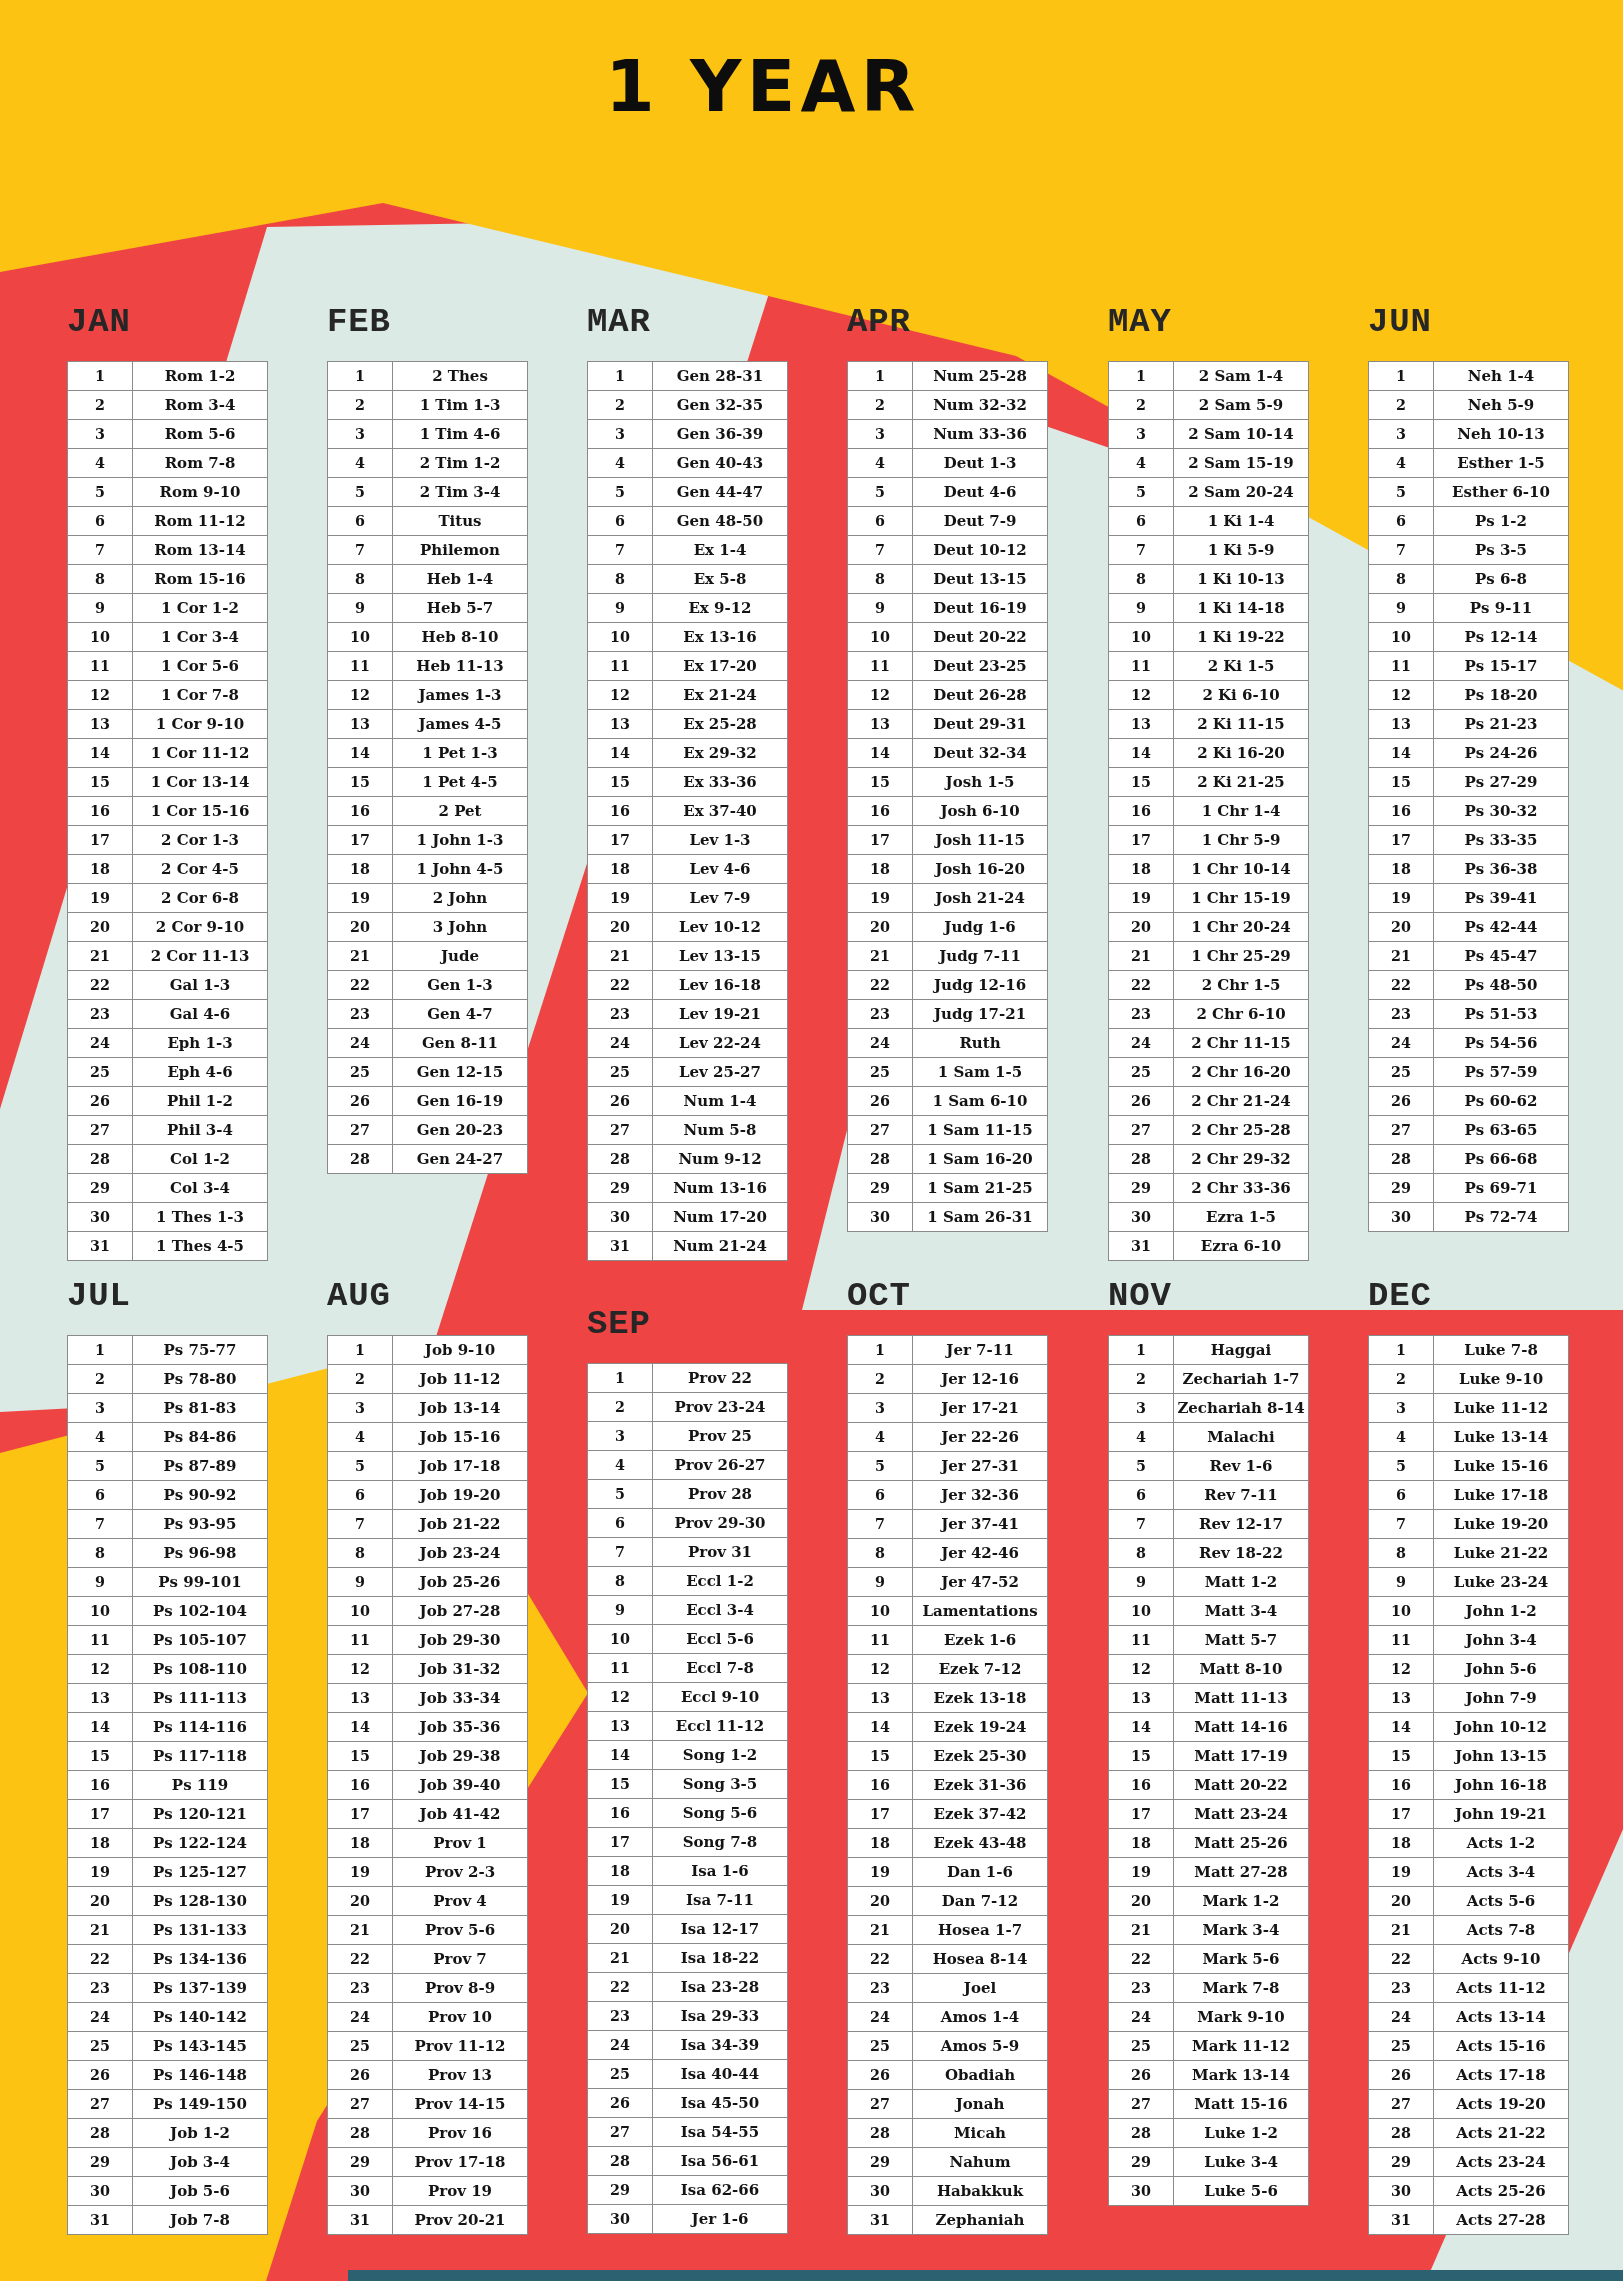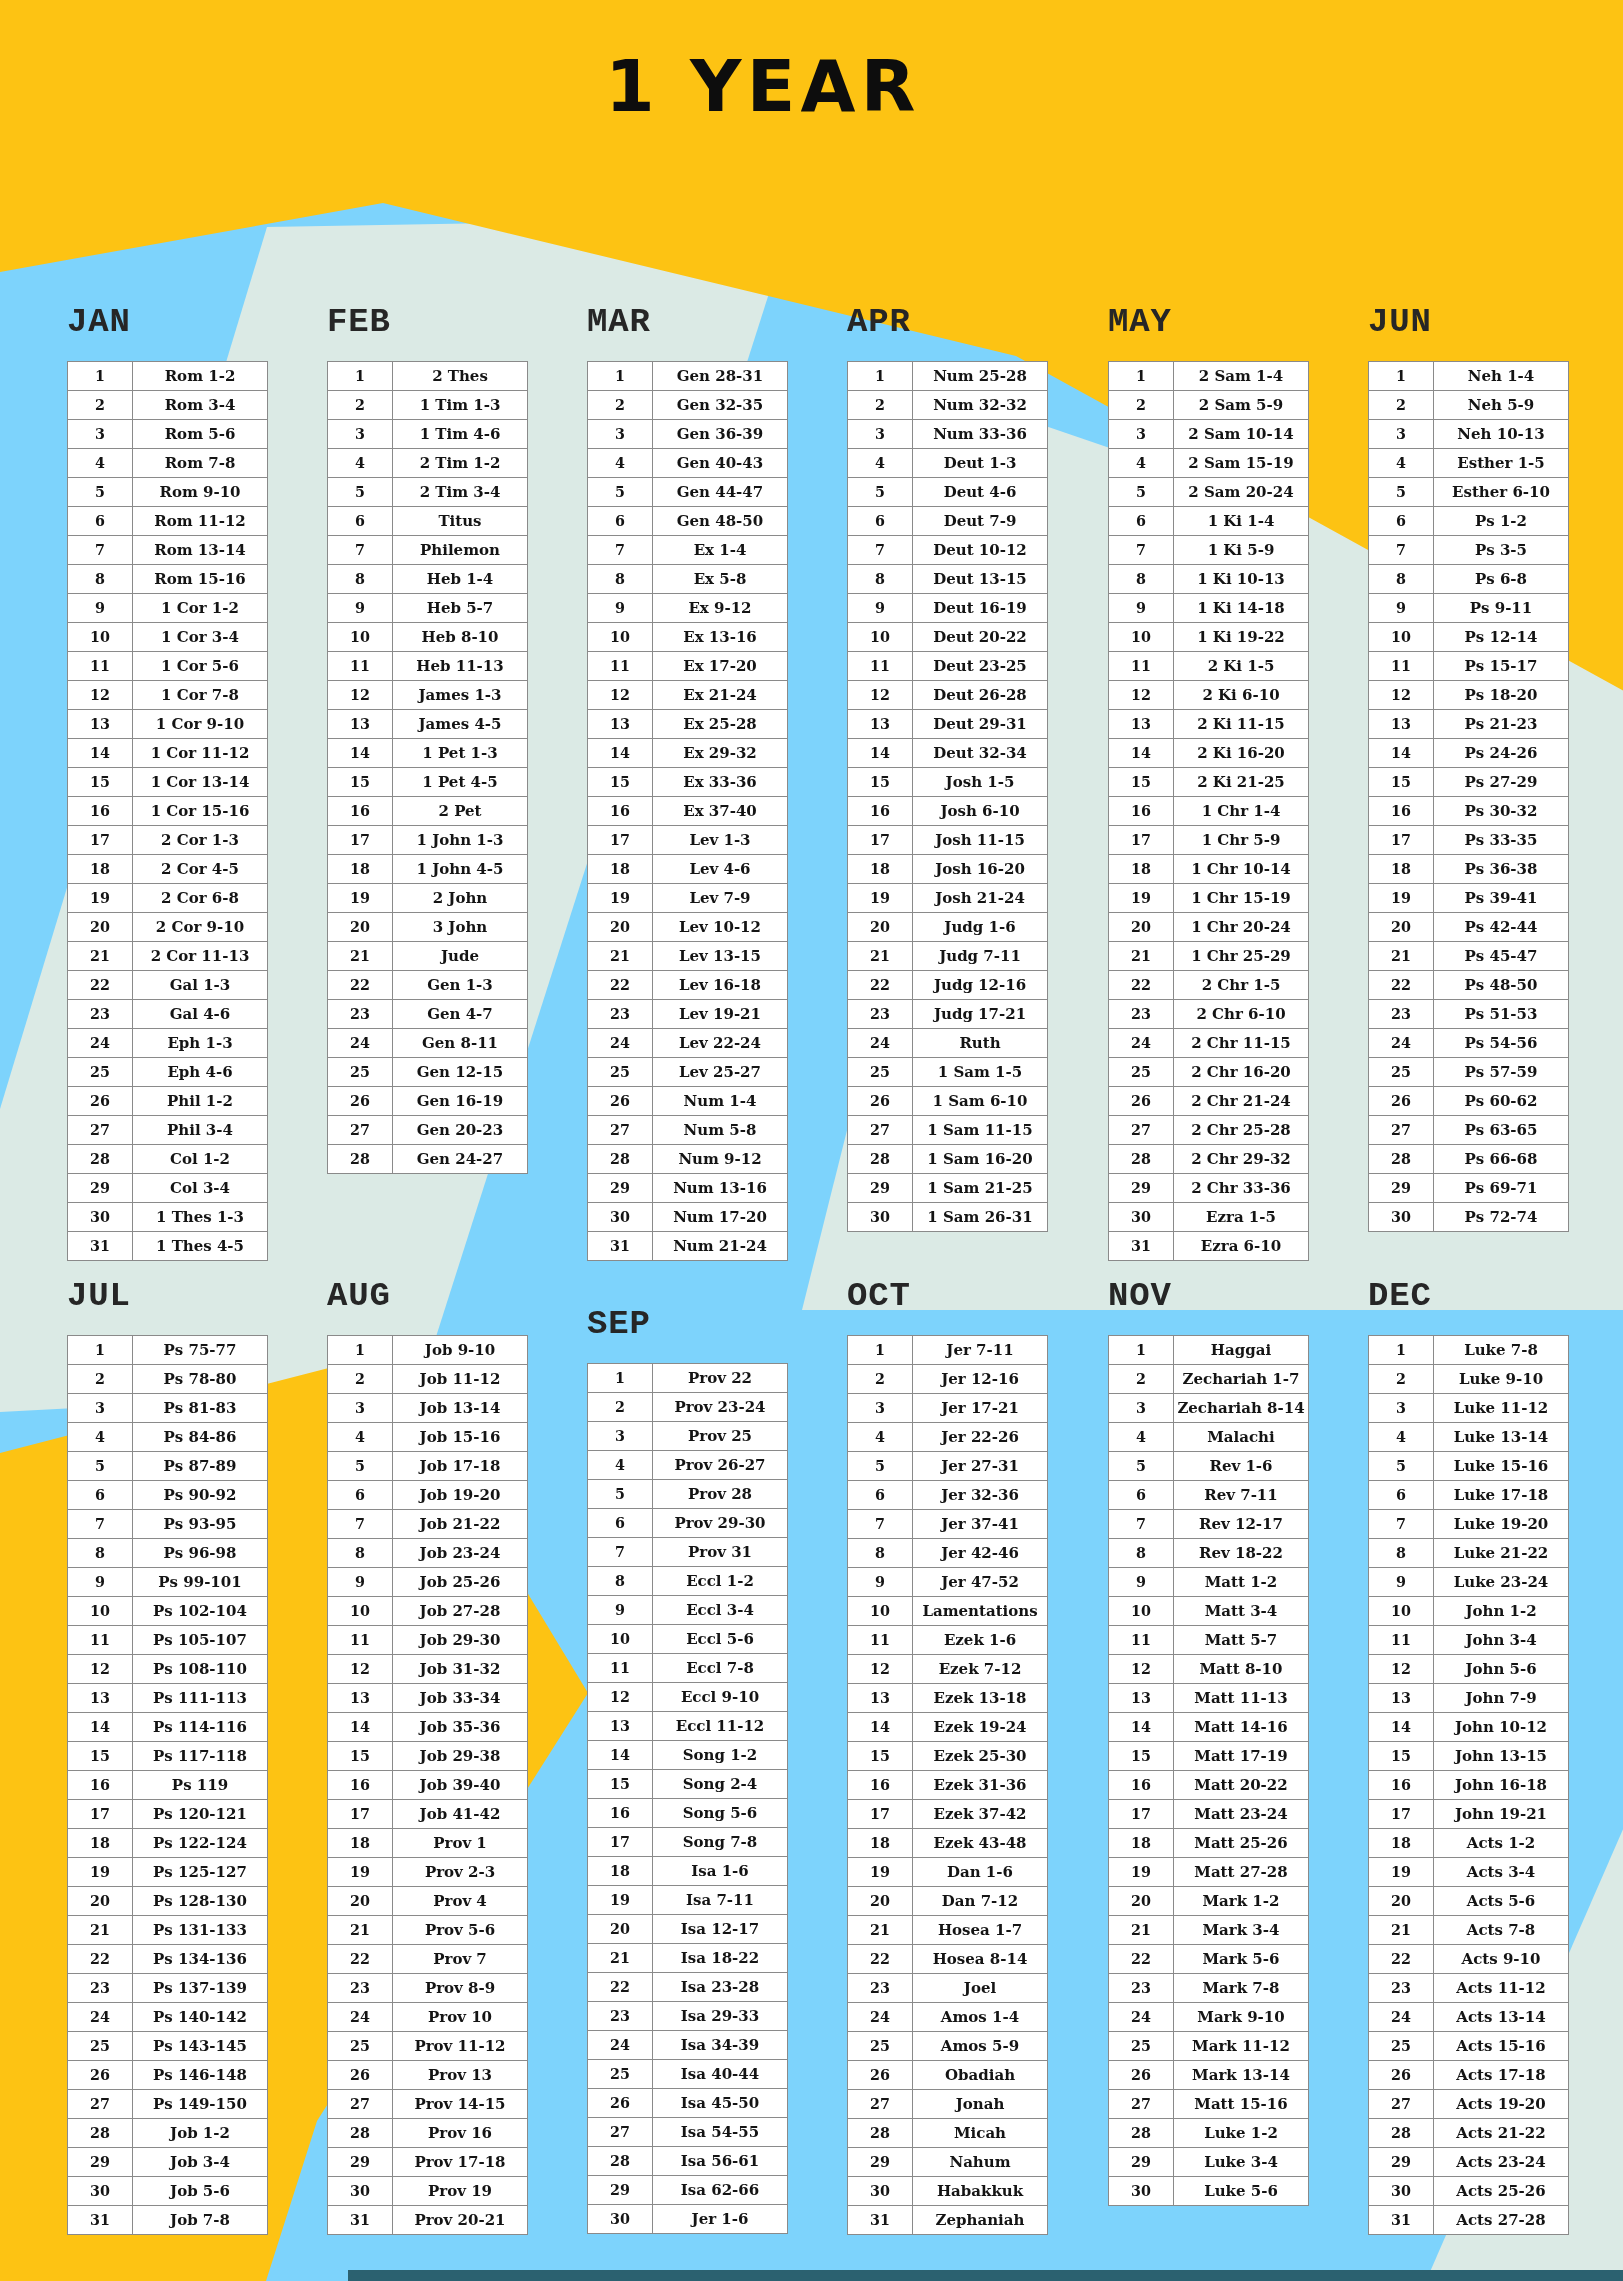--- a/index.html
+++ b/index.html
@@ -6,21 +6,21 @@
     --yellow:#FDC313;
     --mint:#DBEAE5;
     --teal:#2B6170;
     --border:#8A8A8A;
     --ink:#141414;
   }
   html,body{margin:0;padding:0;}
   .page{
     position:relative;
     width:1624px;height:2281px;
-    background:#7dd3fc;
+    background:#ef4444;
     overflow:hidden;
     font-family:"DejaVu Serif", serif;
   }
   .bg{position:absolute;inset:0;}
   .bg-mint-a{background:var(--mint);clip-path:polygon(267px 227px,793px 218px,419px 1390px,0px 1412px,0px 1109px);}
   .bg-mint-b{background:var(--mint);clip-path:polygon(1025px 419px,1624px 624px,1624px 1310px,802px 1310px);}
   .bg-mint-c{background:var(--mint);clip-path:polygon(1426px 2281px,1624px 1827px,1624px 2281px);}
   .bg-yellow-top{background:var(--yellow);clip-path:polygon(0px 0px,1624px 0px,1624px 691px,1016px 356px,383px 203px,0px 272px);}
   .bg-yellow-bl{background:var(--yellow);clip-path:polygon(0px 1453px,383px 1354px,588px 1693px,317px 2121px,266px 2281px,0px 2281px);}
   .bg-teal-strip{background:var(--teal);clip-path:polygon(348px 2270px,1624px 2270px,1624px 2281px,348px 2281px);}
@@ -622,21 +622,21 @@
           <div class="cell rd">Eccl 5-6</div>
           <div class="cell day">11</div>
           <div class="cell rd">Eccl 7-8</div>
           <div class="cell day">12</div>
           <div class="cell rd">Eccl 9-10</div>
           <div class="cell day">13</div>
           <div class="cell rd">Eccl 11-12</div>
           <div class="cell day">14</div>
           <div class="cell rd">Song 1-2</div>
           <div class="cell day">15</div>
-          <div class="cell rd">Song 2-4</div>
+          <div class="cell rd">Song 3-5</div>
           <div class="cell day">16</div>
           <div class="cell rd">Song 5-6</div>
           <div class="cell day">17</div>
           <div class="cell rd">Song 7-8</div>
           <div class="cell day">18</div>
           <div class="cell rd">Isa 1-6</div>
           <div class="cell day">19</div>
           <div class="cell rd">Isa 7-11</div>
           <div class="cell day">20</div>
           <div class="cell rd">Isa 12-17</div>

